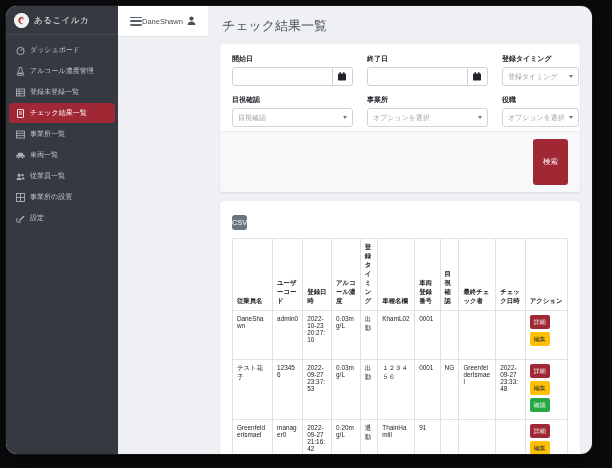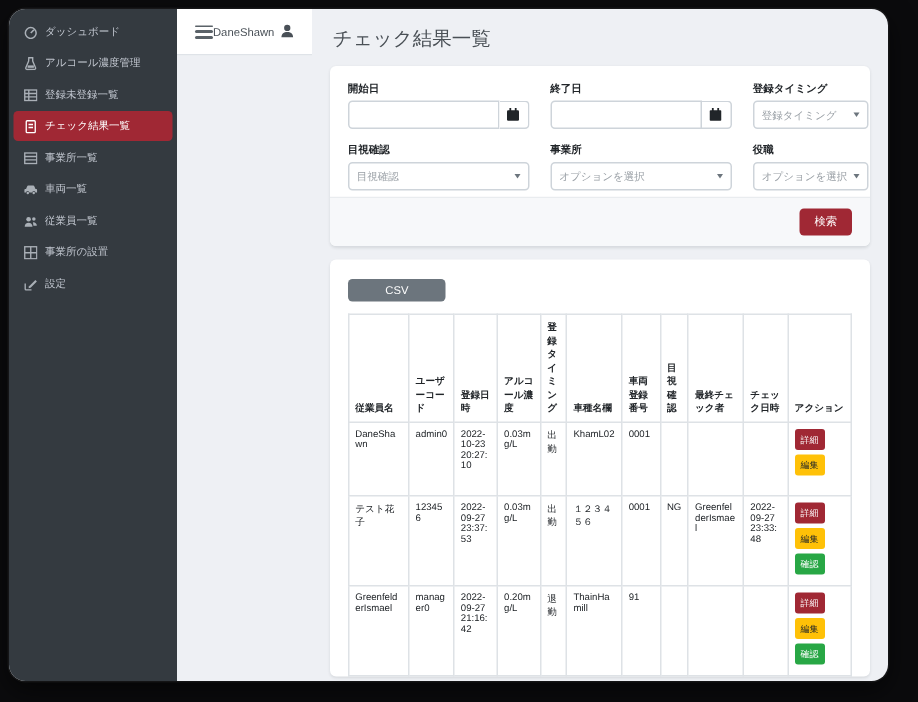--- a/index.html
+++ b/index.html
@@ -54,22 +54,22 @@
     height:19px;box-sizing:border-box;border:1px solid #ced4da;border-radius:3px;background:#fff;
     display:flex;align-items:center;justify-content:space-between;padding:0 5px;cursor:pointer;
   }
   .select .ph{font-size:7px;color:#9aa0a6;overflow:hidden;white-space:nowrap;}
   .caret{width:0;height:0;border-left:2.5px solid transparent;border-right:2.5px solid transparent;border-top:3.5px solid #6c757d;margin-left:4px;flex-shrink:0;}
   .card-footer{
     background:#f7f8fa;border-top:1px solid #e9ecef;border-radius:0 0 4px 4px;
     padding:7px 12px;display:flex;justify-content:flex-end;
   }
   .btn{border:none;border-radius:3px;cursor:pointer;font-family:inherit;}
-  .btn-search{background:#a02834;color:#fff;font-size:7.5px;padding:4px 10px;}
-  .btn-csv{background:#6c757d;color:#fff;font-size:7.5px;padding:3px 25px;margin:0 0 8px 0;}
+  .btn-search{background:#a02834;color:#fff;font-size:7.5px;padding:18px 10px;}
+  .btn-csv{background:#6c757d;color:#fff;font-size:7.5px;padding:3px 0;margin:0 0 8px 0;}
   
   .table-card .card-body{padding:10px 12px 0 12px;}
   table.results{width:100%;border-collapse:collapse;table-layout:fixed;}
   table.results th,table.results td{
     border:1px solid #dee2e6;font-size:6.4px;color:#212529;padding:4px 4px;
     word-wrap:break-word;overflow-wrap:break-word;
   }
   table.results th{font-weight:700;vertical-align:bottom;text-align:left;background:#fff;}
   table.results td{vertical-align:top;height:40px;}
   .ng{color:#dc3545;}
@@ -77,20 +77,30 @@
   .act-detail{background:#a02834;color:#fff;}
   .act-edit{background:#ffc107;color:#212529;}
   .act-confirm{background:#28a745;color:#fff;}
 </style>
 </head>
 <body>
 
 <div class="window">
 
   <div class="sidebar">
+    <div class="brand">
+      <span class="brand-logo">
+        <svg width="15" height="15" viewBox="0 0 15 15">
+          <circle cx="7.5" cy="7.5" r="7.5" fill="#f1f3f5"></circle>
+          <path d="M10.5 4.2 C7.2 2.6 4.0 4.6 4.2 7.6 C4.4 10.4 7.2 11.8 9.3 10.9 C7.6 10.7 6.2 9.4 6.3 7.5 C6.4 5.4 8.5 4.3 10.5 4.2 Z" fill="#c0392b"></path>
+          <circle cx="8.8" cy="6" r="0.7" fill="#c0392b"></circle>
+        </svg>
+      </span>
+      <span class="brand-name">あるこイルカ</span>
+    </div>
     <div class="nav-menu">
         <div class="nav-item">
           <span class="nav-icon">
             <svg width="9" height="9" viewBox="0 0 9 9" fill="none" stroke="currentColor" stroke-width="1">
               <circle cx="4.5" cy="5" r="3.6"></circle>
               <line x1="4.5" y1="5" x2="6.6" y2="2.9"></line>
             </svg>
           </span>
           <span>ダッシュボード</span>
         </div>

